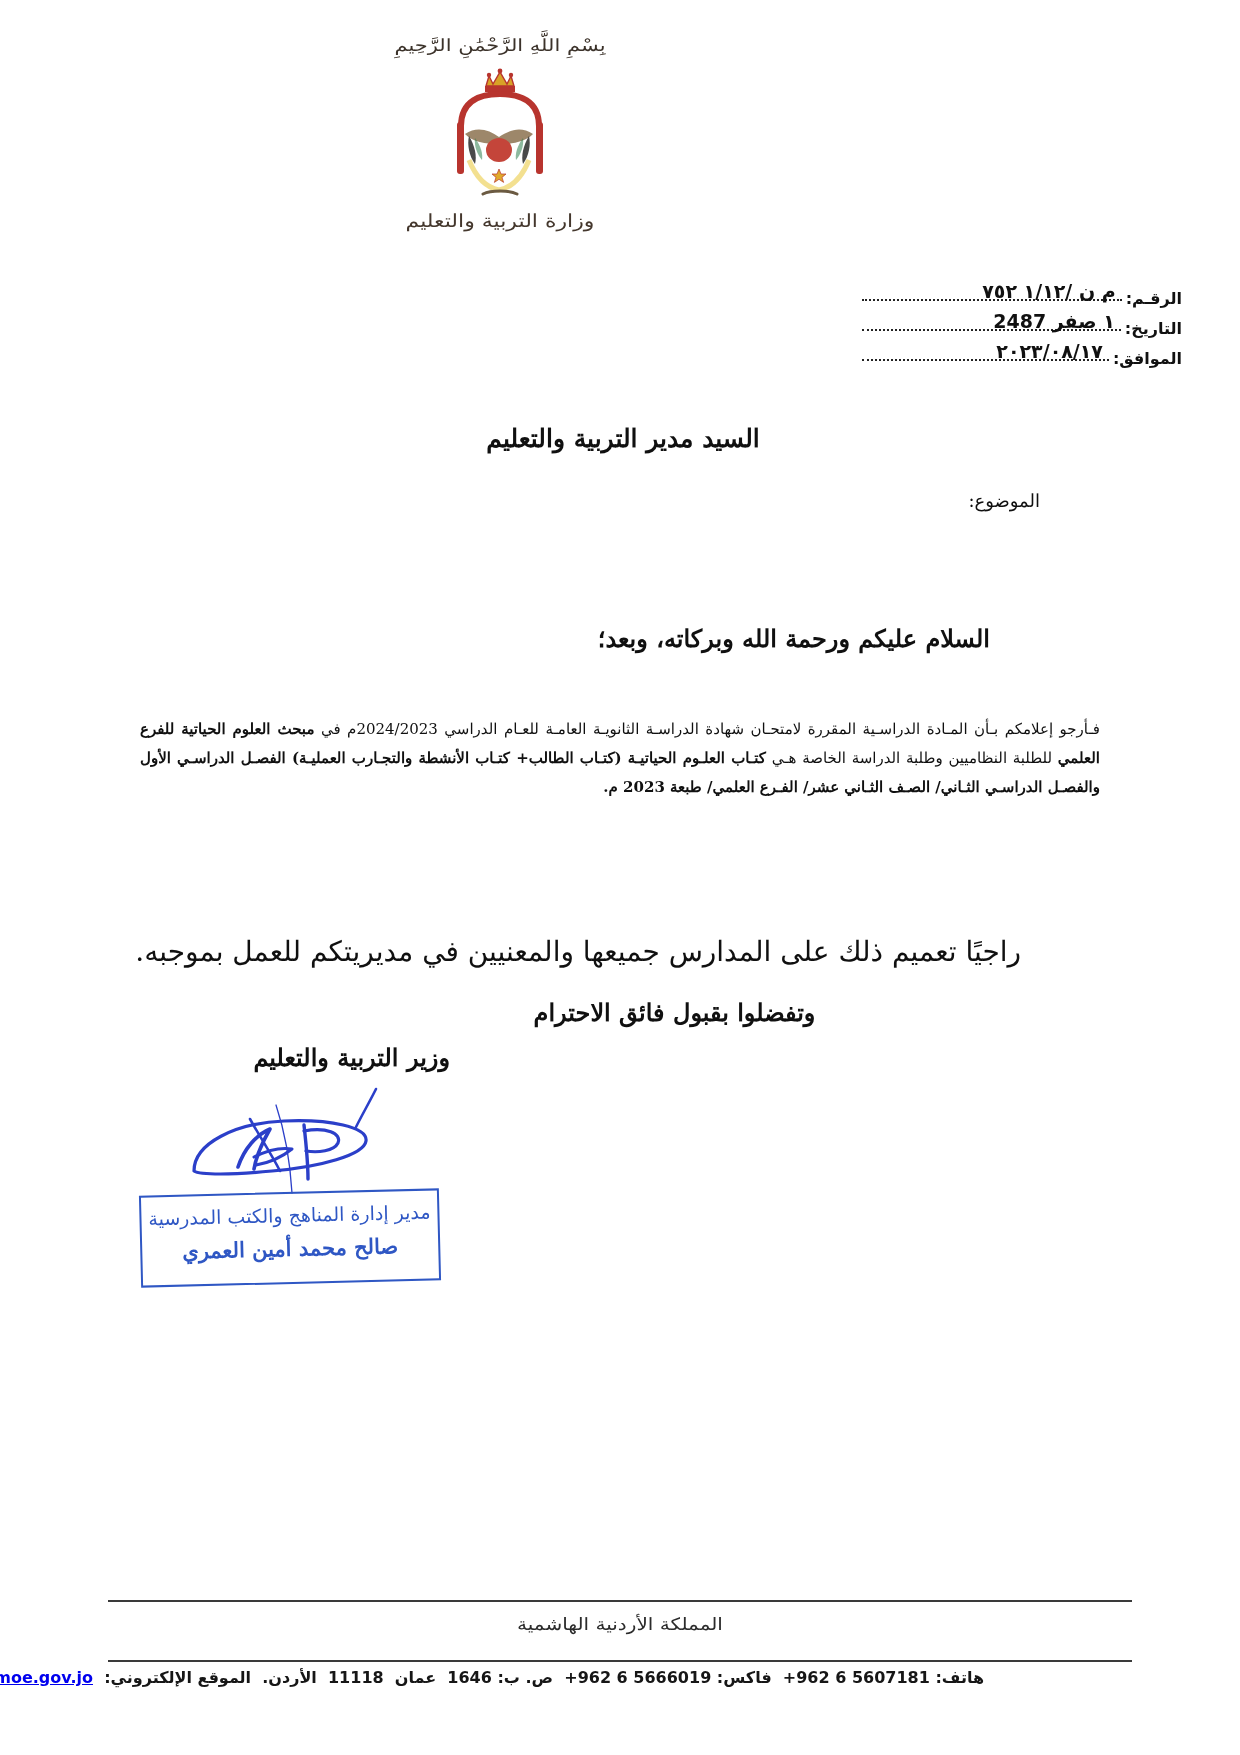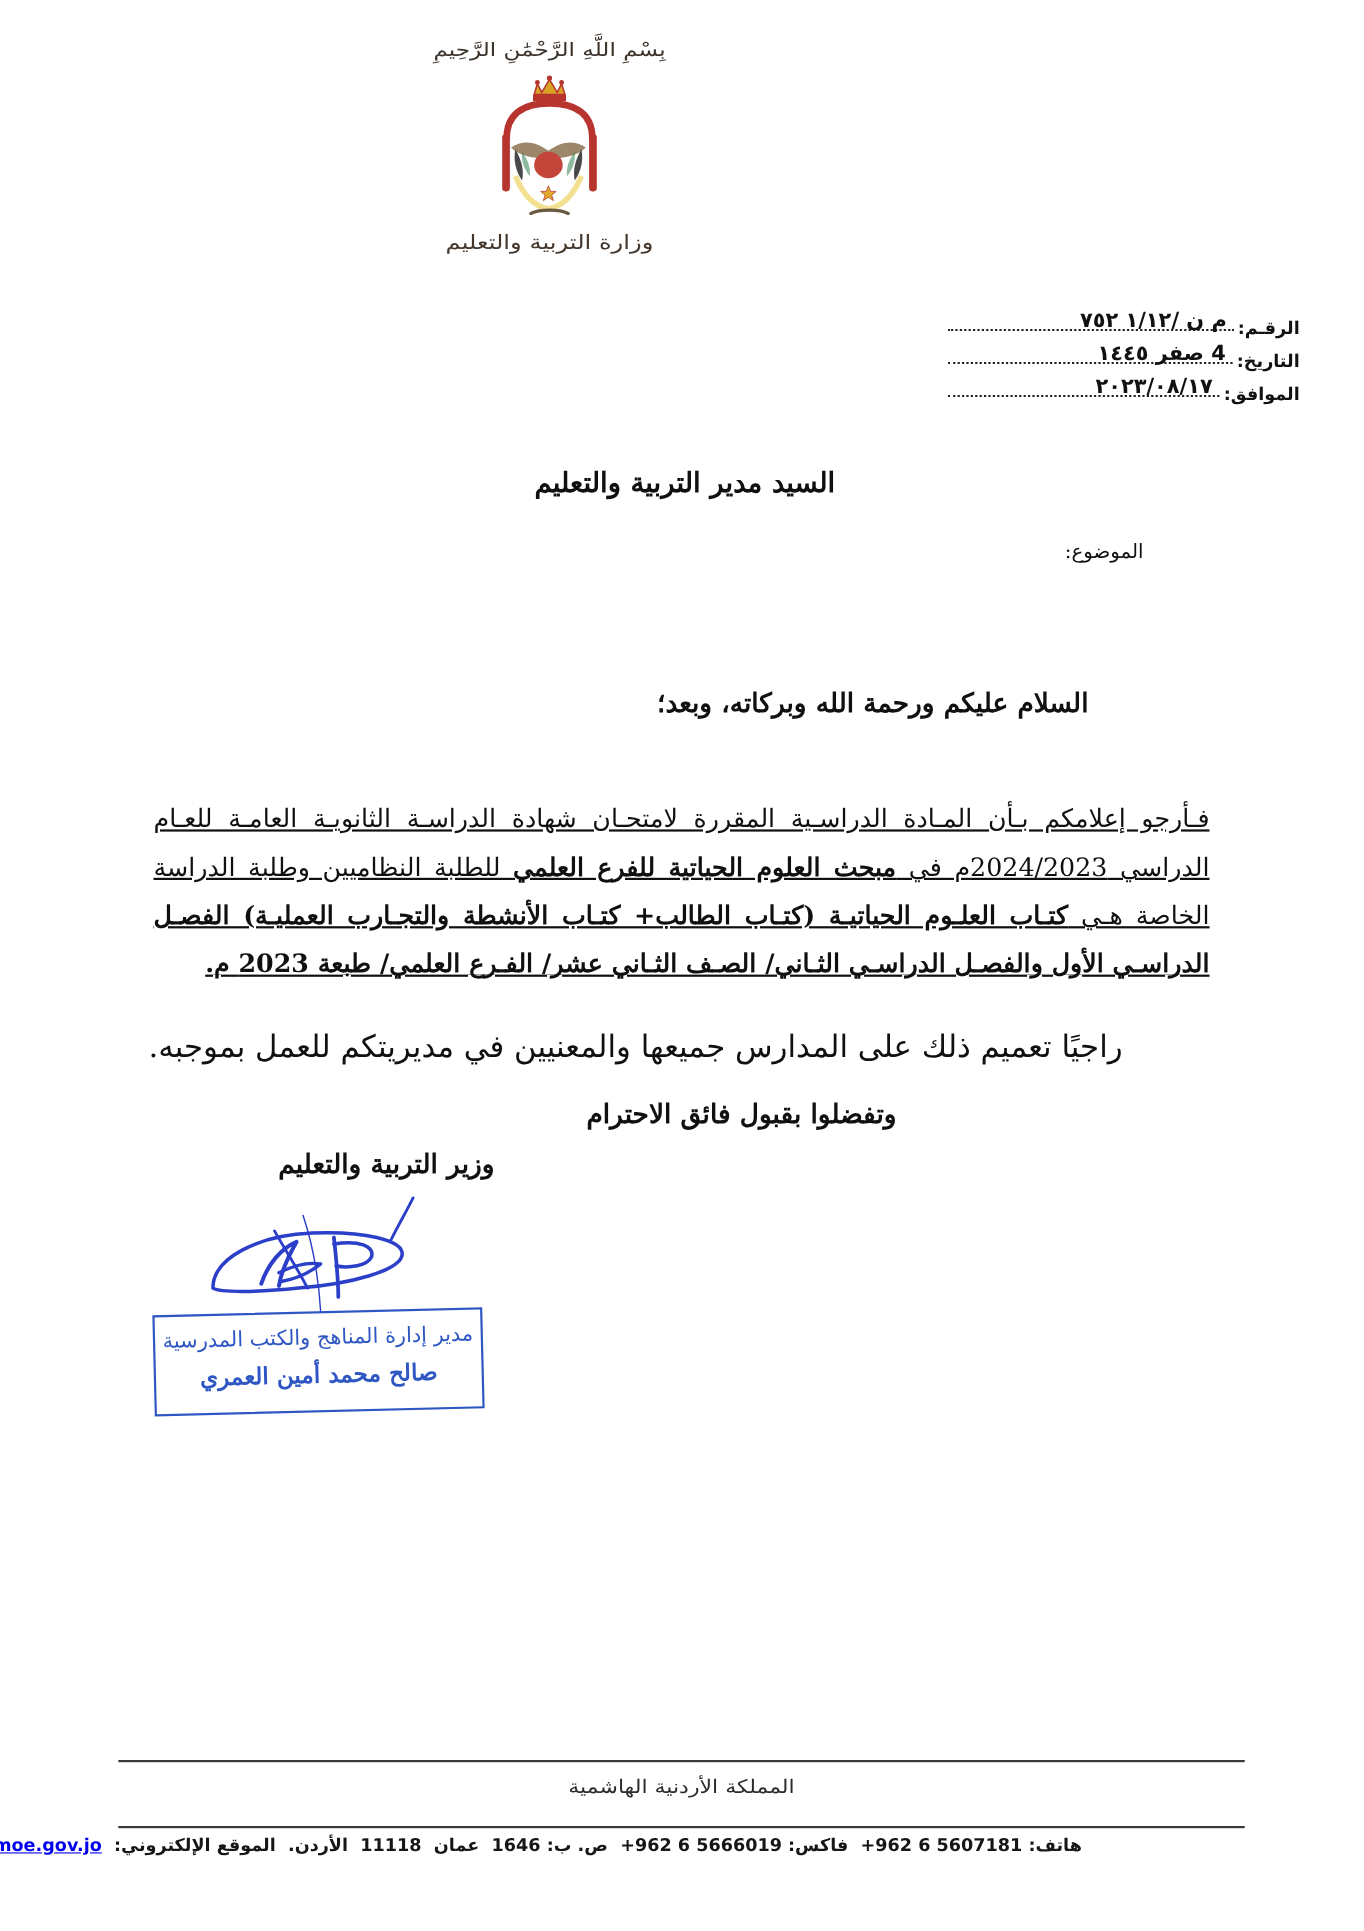--- a/index.html
+++ b/index.html
@@ -74,24 +74,23 @@
   }
   .subject-lines div{white-space:nowrap;}
   .greeting{
     position:absolute;top:624px;right:250px;
     font-size:24px;font-weight:bold;
     font-family:"DejaVu Serif",serif;
   }
   .para{
     position:absolute;top:700px;right:140px;
     width:960px;
-    font-size:23px;line-height:1.92;
+    font-size:15px;line-height:1.92;
     font-family:"DejaVu Serif",serif;
     text-align:justify;
-    text-decoration:underline;
   }
   .para b{font-weight:bold;}
   .note{
     position:absolute;top:935px;right:219px;
     font-size:28px;
     font-family:"DejaVu Serif",serif;
   }
   .closing{
     position:absolute;top:998px;right:0;width:1011px;
     text-align:center;padding-right:120px;box-sizing:border-box;
@@ -195,21 +194,21 @@
     <div class="refrow">
       <span class="reflabel">الرقـم:</span>
       <span class="refdots">
         <span class="refval">م ن /١/١٢ ٧٥٢</span>
       </span>
     </div>
 
     <div class="refrow">
       <span class="reflabel">التاريخ:</span>
       <span class="refdots">
-        <span class="refval">4 صفر ١٤٤٥</span>
+        <span class="refval">١ صفر 2487</span>
       </span>
     </div>
 
     <div class="refrow">
       <span class="reflabel">الموافق:</span>
       <span class="refdots">
         <span class="refval">٢٠٢٣/٠٨/١٧</span>
       </span>
     </div>
 

